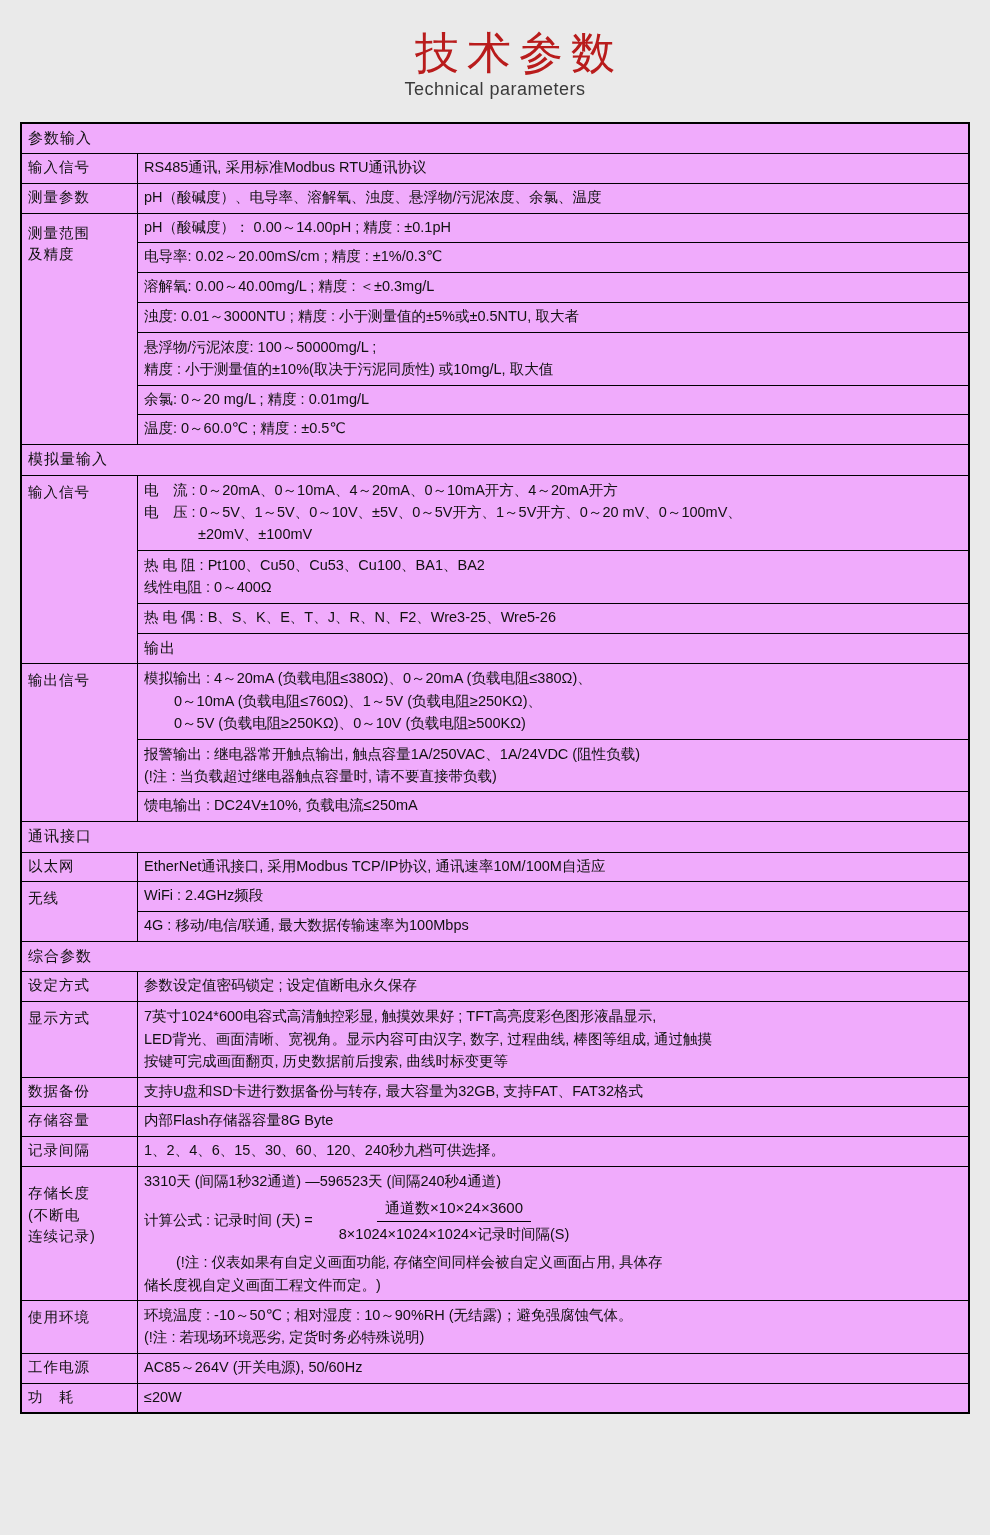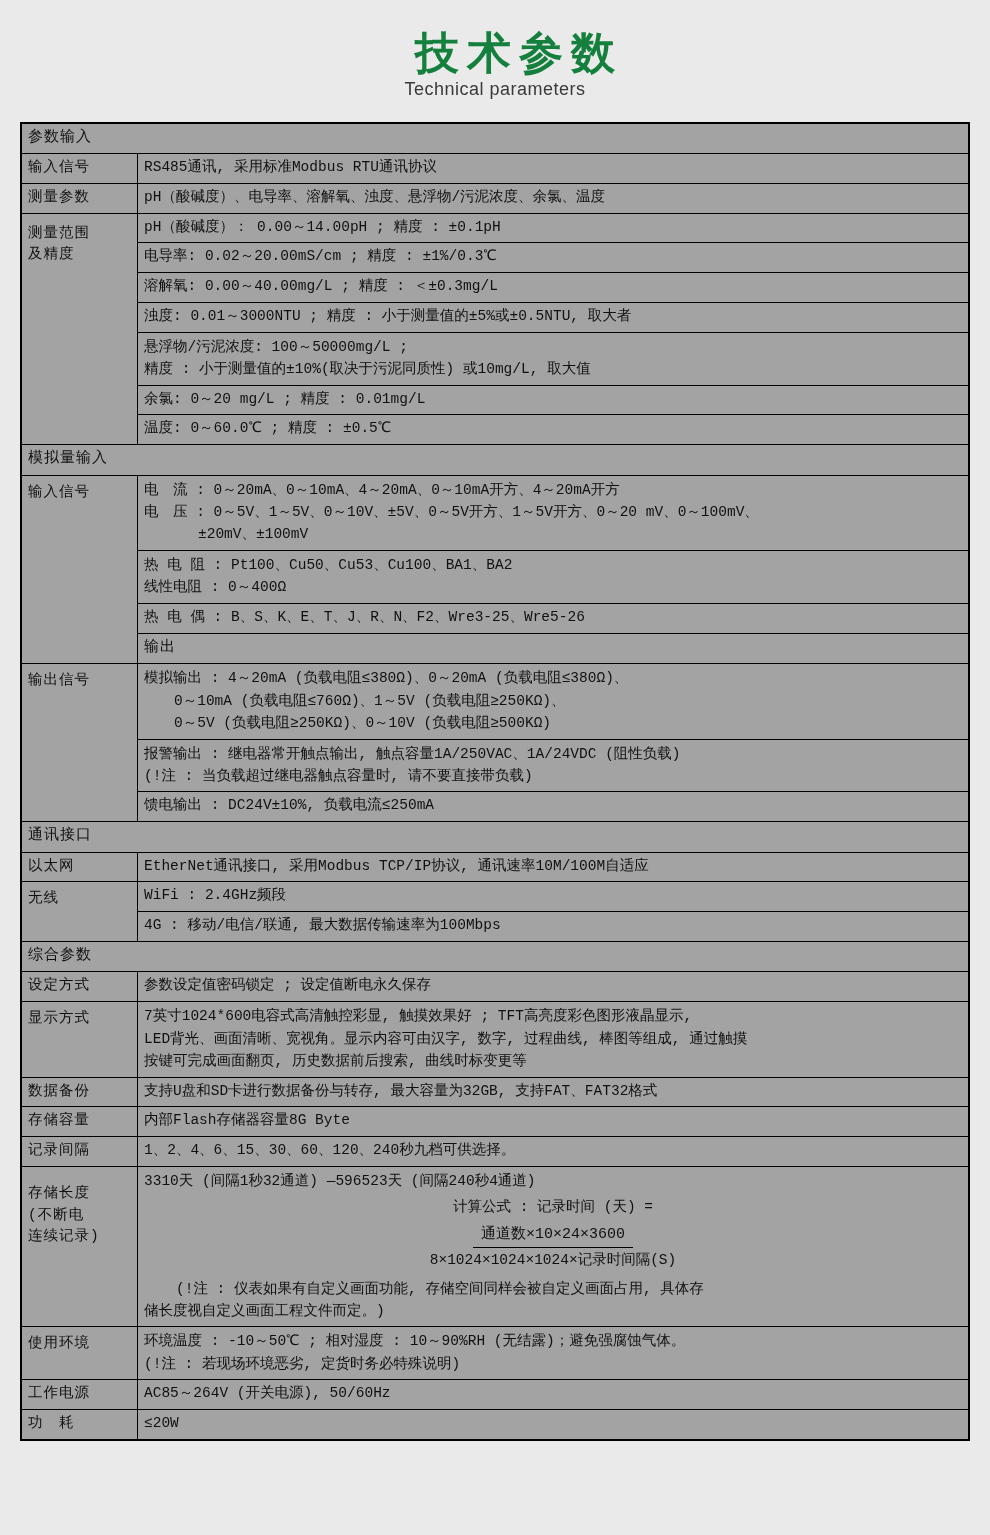--- a/index.html
+++ b/index.html
@@ -15,44 +15,43 @@
     background: #eaeaea;
     position: relative;
   }
   .header {
     text-align: center;
     padding-top: 28px;
     padding-bottom: 14px;
   }
   .header .title {
     font-size: 44px;
-    font-weight: bold;
+    font-weight: normal;
     letter-spacing: 8px;
-    color: #15803d;
+    color: #b91c1c;
     line-height: 1.15;
     margin-left: 48px;
   }
   .header .subtitle {
     font-size: 18px;
     color: #3a3a3a;
     letter-spacing: 0.5px;
     margin-top: 0;
   }
   .table-wrap {
     margin: 8px 20px 24px 20px;
     background: #fff;
     border: 1px solid #000;
   }
   table.spec {
     width: 100%;
     border-collapse: collapse;
-    background: #a3a3a3;
+    background: #f0abfc;
     font-size: 14.5px;
     color: #111;
-    font-family: Liberation Mono, monospace;
   }
   table.spec td {
     border: 1px solid #000;
     padding: 3px 6px 4px 6px;
     vertical-align: middle;
     line-height: 1.5;
   }
   td.section {
     font-size: 15px;
     padding-left: 14px;
@@ -68,23 +67,22 @@
   td.val {
     padding-left: 8px;
   }
   .indent1 { padding-left: 54px; display: inline-block; }
   .indent2 { padding-left: 30px; display: inline-block; }
   .multiline div { line-height: 1.55; }
   
   .formula-row {
     display: flex;
     align-items: center;
-    gap: 4px;
+    gap: 16px;
     line-height: 1.4;
-    flex-direction: column;
   }
   .frac {
     display: inline-flex;
     flex-direction: column;
     align-items: center;
     vertical-align: middle;
     margin: 0 2px;
   }
   .frac .num {
     padding: 0 8px 1px 8px;

